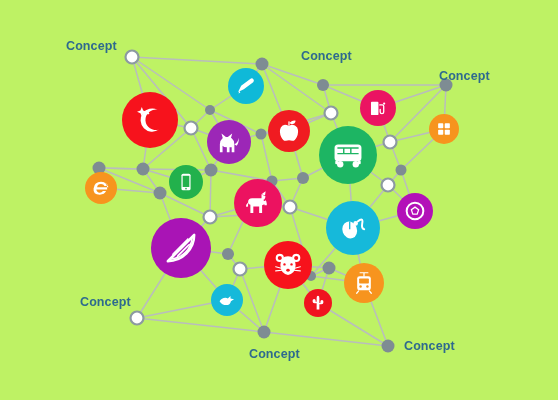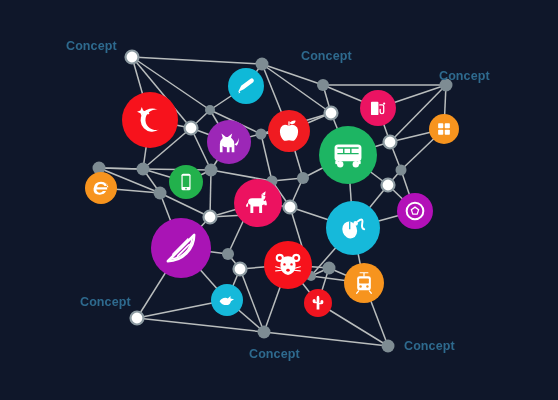--- a/index.html
+++ b/index.html
@@ -10,21 +10,21 @@
     width: 558px;
     height: 400px;
     background: #f2f2f1;
     font-family: "Liberation Sans", sans-serif;
     overflow: hidden;
   }
   #stage {
     position: relative;
     width: 558px;
     height: 400px;
-    background: #0f172a;
+    background: #bef264;
   }
   #graph {
     position: absolute;
     left: 0;
     top: 0;
     width: 558px;
     height: 400px;
     display: block;
   }
   .concept-label {

